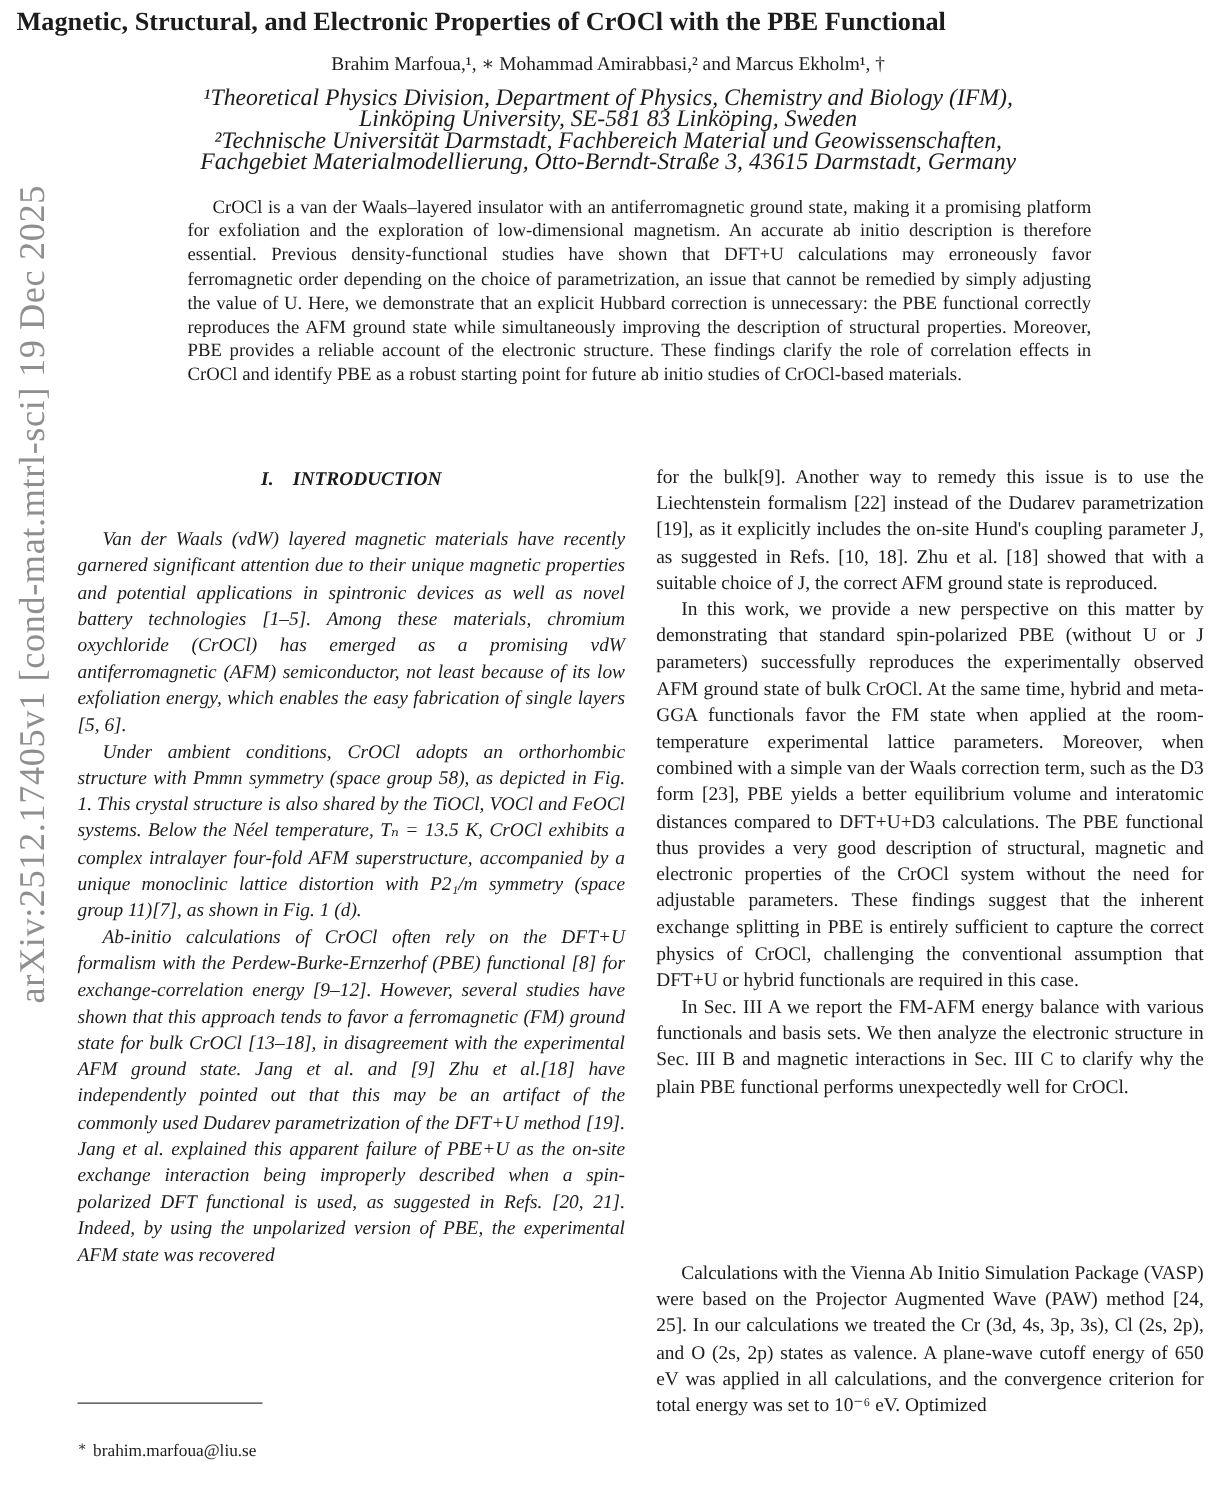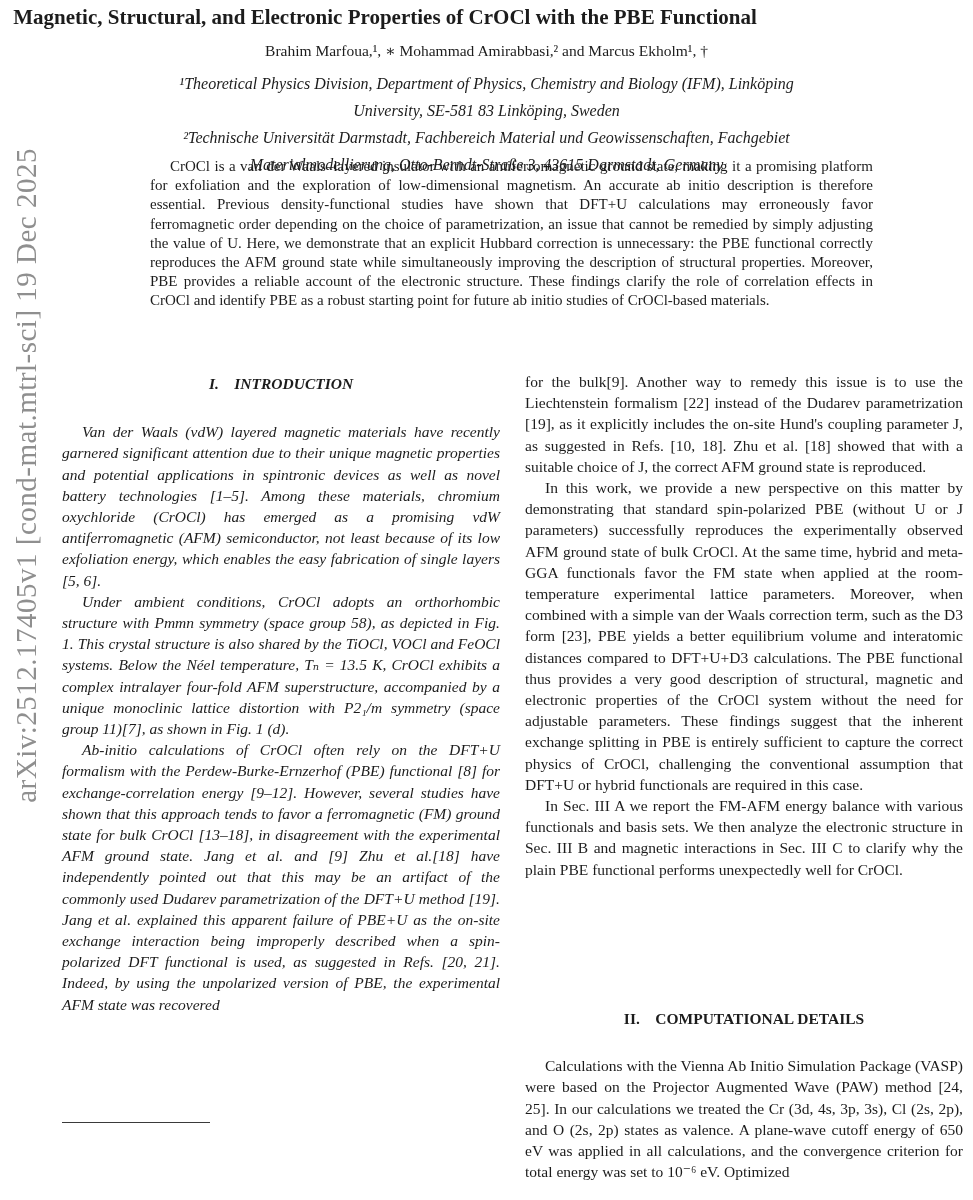--- a/index.html
+++ b/index.html
@@ -41,22 +41,22 @@
       text-align: center;
       font-size: 15.5px;
     }
     .affiliations {
       position: absolute;
       top: 70px;
       left: 156px;
       width: 661px;
       text-align: center;
       font-style: italic;
-      font-size: 16px;
-      line-height: 27px;
+      font-size: 19px;
+      line-height: 17px;
     }
     .abstract {
       position: absolute;
       top: 157px;
       left: 150px;
       width: 723px;
       font-size: 15px;
       line-height: 19.2px;
       text-align: justify;
       text-indent: 20px;
@@ -142,21 +142,23 @@
     <p class="para">Ab-initio calculations of CrOCl often rely on the DFT+U formalism with the Perdew-Burke-Ernzerhof (PBE) functional [8] for exchange-correlation energy [9–12]. However, several studies have shown that this approach tends to favor a ferromagnetic (FM) ground state for bulk CrOCl [13–18], in disagreement with the experimental AFM ground state. Jang et al. and [9] Zhu et al.[18] have independently pointed out that this may be an artifact of the commonly used Dudarev parametrization of the DFT+U method [19]. Jang et al. explained this apparent failure of PBE+U as the on-site exchange interaction being improperly described when a spin-polarized DFT functional is used, as suggested in Refs. [20, 21]. Indeed, by using the unpolarized version of PBE, the experimental AFM state was recovered</p>
   </div>
 
   <div class="column col-right">
     <p class="para no-indent">for the bulk[9]. Another way to remedy this issue is to use the Liechtenstein formalism [22] instead of the Dudarev parametrization [19], as it explicitly includes the on-site Hund's coupling parameter J, as suggested in Refs. [10, 18]. Zhu et al. [18] showed that with a suitable choice of J, the correct AFM ground state is reproduced.</p>
     <p class="para">In this work, we provide a new perspective on this matter by demonstrating that standard spin-polarized PBE (without U or J parameters) successfully reproduces the experimentally observed AFM ground state of bulk CrOCl. At the same time, hybrid and meta-GGA functionals favor the FM state when applied at the room-temperature experimental lattice parameters. Moreover, when combined with a simple van der Waals correction term, such as the D3 form [23], PBE yields a better equilibrium volume and interatomic distances compared to DFT+U+D3 calculations. The PBE functional thus provides a very good description of structural, magnetic and electronic properties of the CrOCl system without the need for adjustable parameters. These findings suggest that the inherent exchange splitting in PBE is entirely sufficient to capture the correct physics of CrOCl, challenging the conventional assumption that DFT+U or hybrid functionals are required in this case.</p>
     <p class="para">In Sec. III A we report the FM-AFM energy balance with various functionals and basis sets. We then analyze the electronic structure in Sec. III B and magnetic interactions in Sec. III C to clarify why the plain PBE functional performs unexpectedly well for CrOCl.</p>
   </div>
 
   <div class="comp-section">
-    <div class="section-heading">II. COMPUTATIONAL DETAILS</div>
     <p class="para">Calculations with the Vienna Ab Initio Simulation Package (VASP) were based on the Projector Augmented Wave (PAW) method [24, 25]. In our calculations we treated the Cr (3d, 4s, 3p, 3s), Cl (2s, 2p), and O (2s, 2p) states as valence. A plane-wave cutoff energy of 650 eV was applied in all calculations, and the convergence criterion for total energy was set to 10⁻⁶ eV. Optimized</p>
   </div>
 
   <div class="footnotes">
     <div class="footnote-rule"></div>
+    <div class="footnote">
+      <span class="fn-marker">∗</span><span>brahim.marfoua@liu.se</span>
+    </div>
   </div>
 
 </div>
 
 </body></html>

